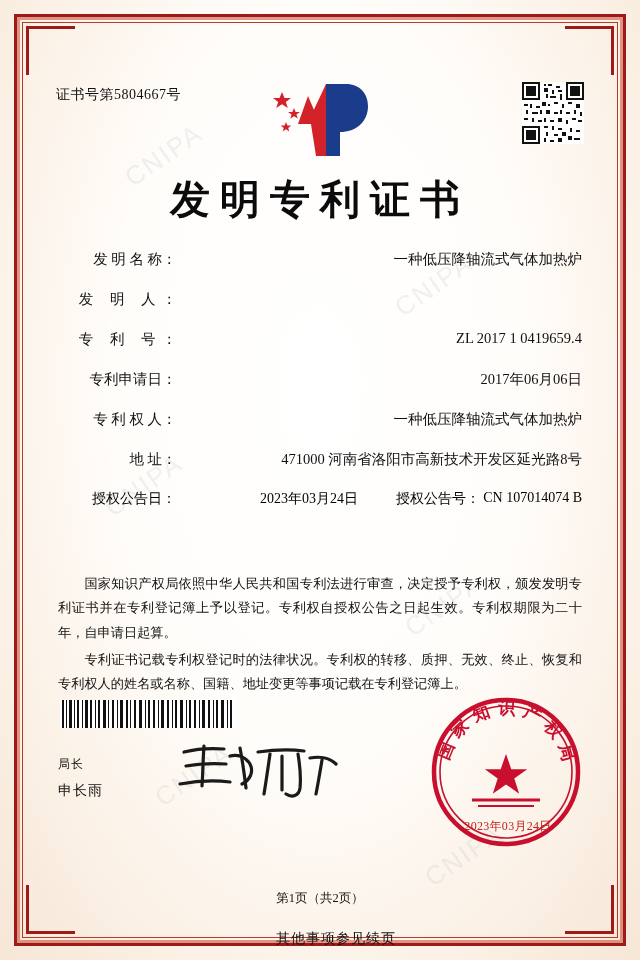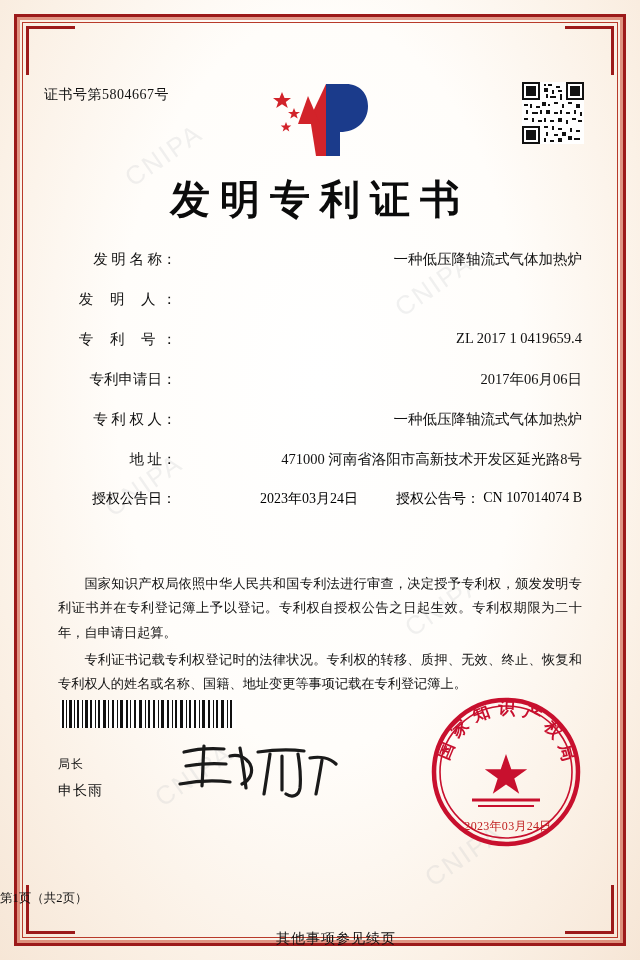--- a/index.html
+++ b/index.html
@@ -48,21 +48,21 @@
     white-space:nowrap;
   }
   .wm1{left:120px;top:140px;}
   .wm2{left:390px;top:270px;}
   .wm3{left:100px;top:470px;}
   .wm4{left:400px;top:590px;}
   .wm5{left:150px;top:760px;}
   .wm6{left:420px;top:840px;}
 
   .cert-no{
-    position:absolute;left:44px;top:86px;
+    position:absolute;left:56px;top:86px;
     font-size:14px;color:#111;
     letter-spacing:.5px;
   }
   
   .logo{
     position:absolute;left:268px;top:78px;width:110px;height:82px;
   }
   .qr{
     position:absolute;right:56px;top:82px;width:62px;height:62px;
     background:#fff;
@@ -117,21 +117,21 @@
   .sig-label{
     position:absolute;left:58px;top:756px;font-size:12px;color:#111;letter-spacing:1px;
   }
   .sig-name{
     position:absolute;left:58px;top:782px;font-size:14px;color:#111;letter-spacing:1px;
   }
   .signature{
     position:absolute;left:170px;top:736px;width:180px;height:70px;
   }
   .pagenum{
-    position:absolute;left:0;right:0;top:890px;
+    position:absolute;left:0;right:0;top:890px;text-align:center;
     font-size:12.5px;color:#111;
   }
   .footnote{
     position:absolute;left:0;right:4px;top:930px;text-align:center;
     font-size:14px;color:#111;letter-spacing:1px;padding-left:36px;
   }
 </style>
 </head>
 <body>
 

